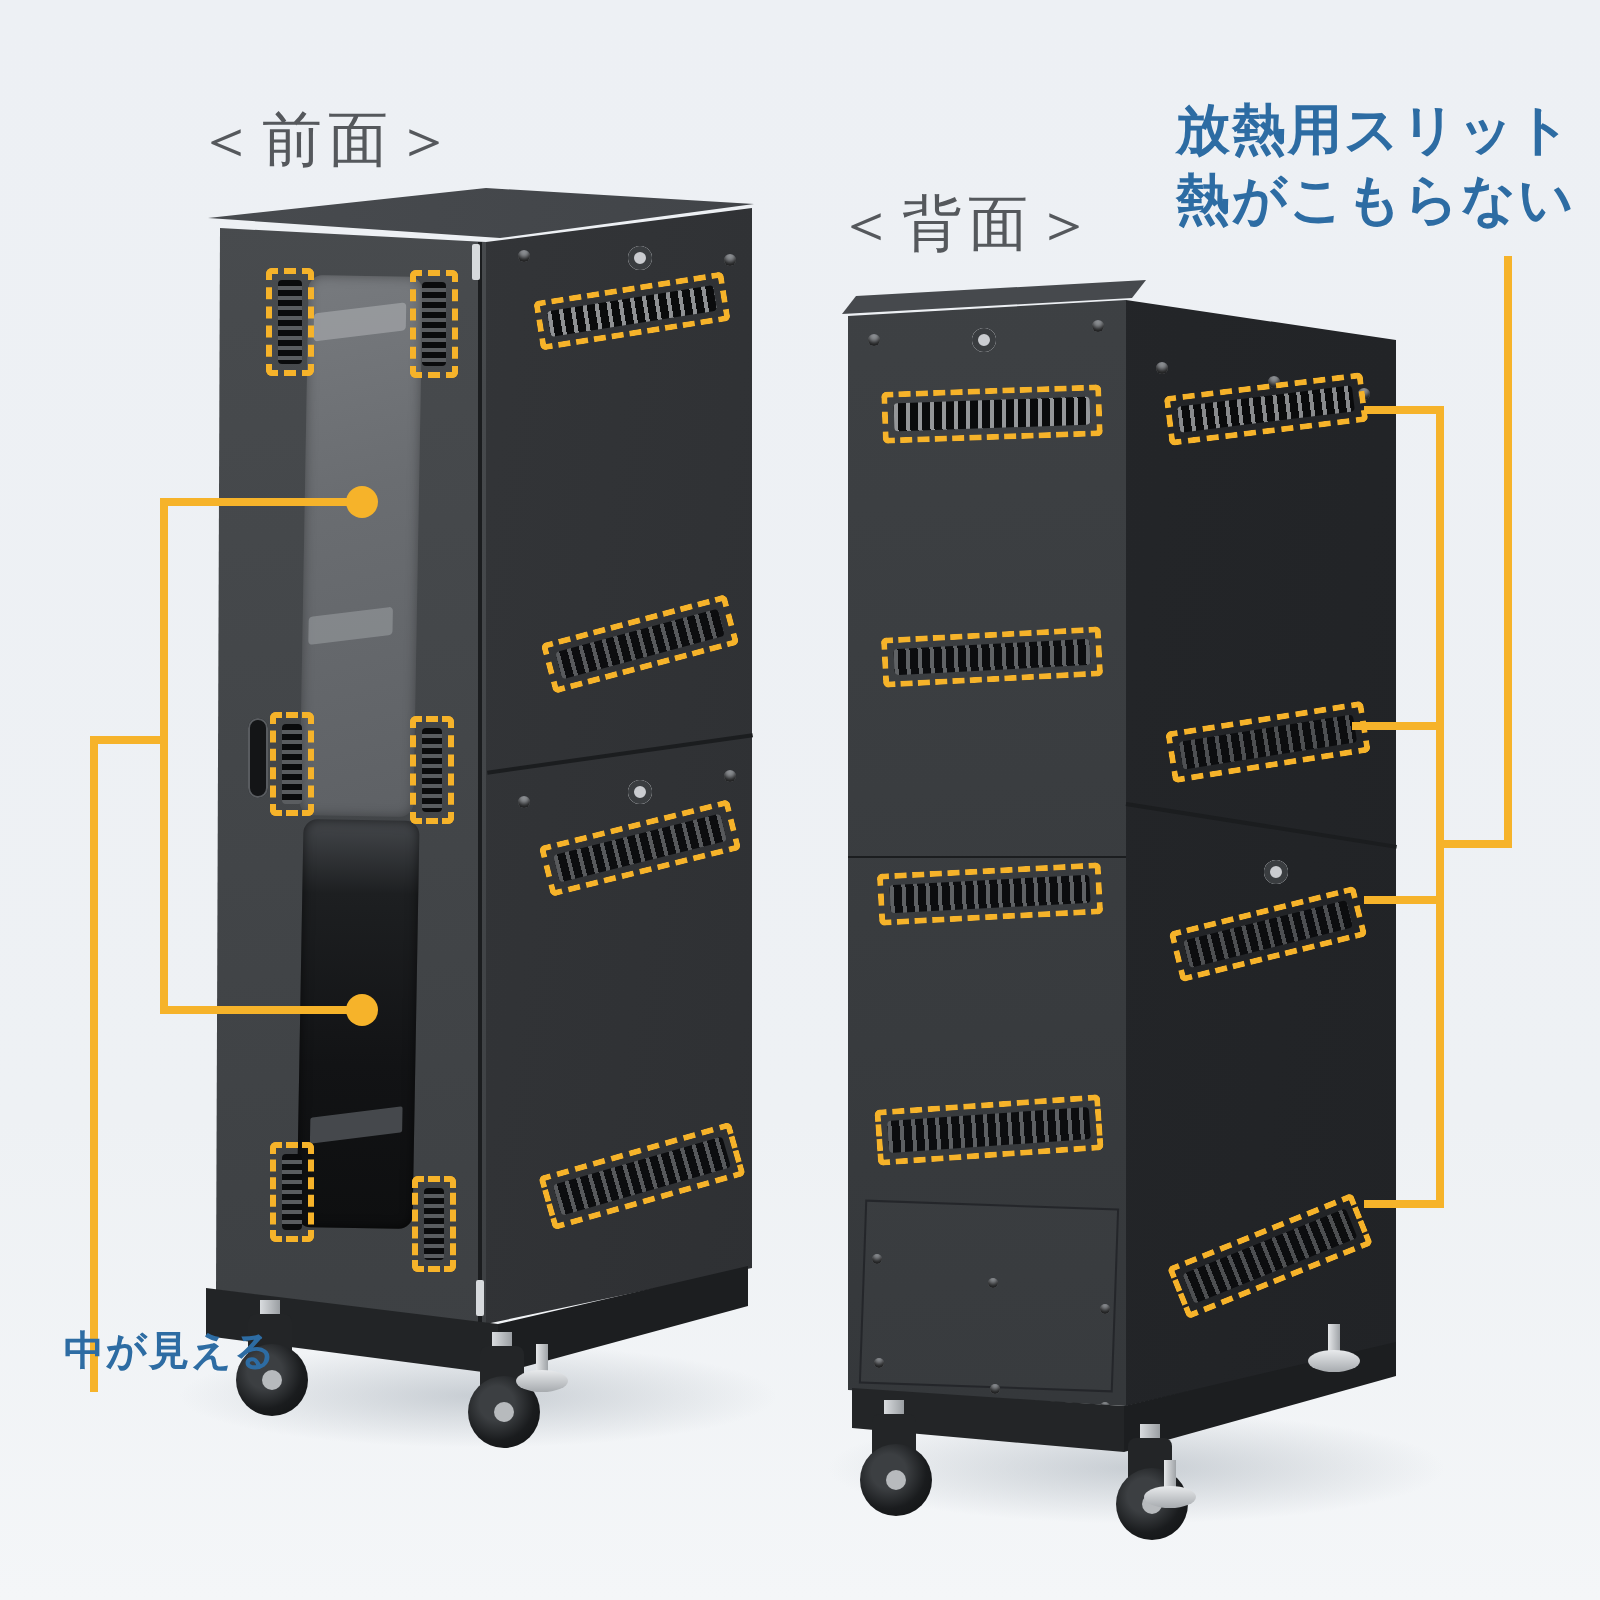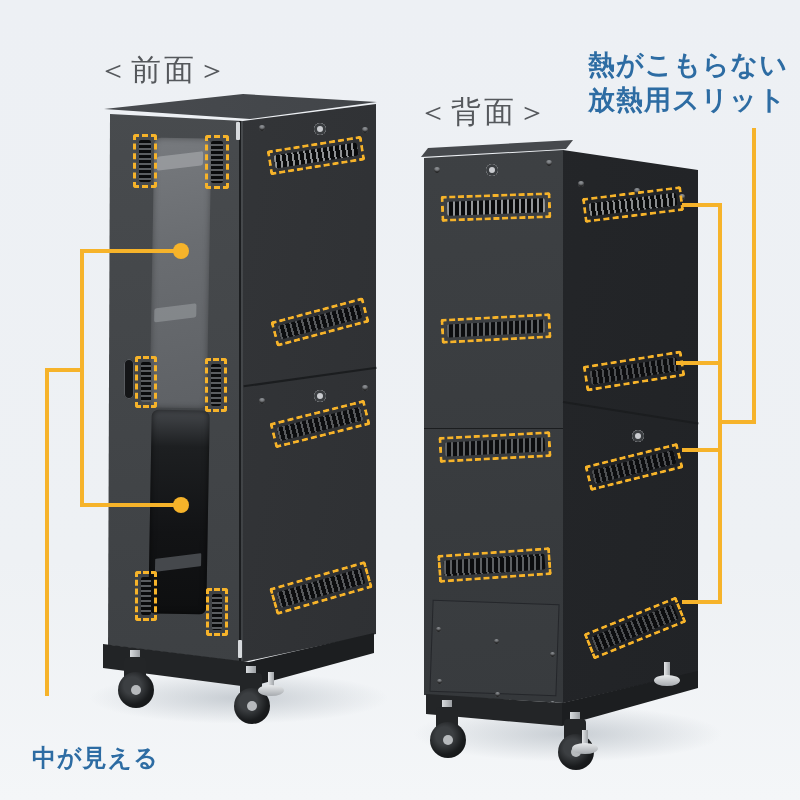--- a/index.html
+++ b/index.html
@@ -265,20 +265,20 @@
     <div class="cl" style="left:682px;top:203px;width:40px;height:4px;"></div>
     <div class="cl" style="left:676px;top:361px;width:46px;height:4px;"></div>
     <div class="cl" style="left:682px;top:448px;width:40px;height:4px;"></div>
     <div class="cl" style="left:682px;top:600px;width:40px;height:4px;"></div>
   </div>
 
   <div class="view-label" style="left:98px;top:50px;">＜前面＞</div>
   <div class="view-label" style="left:418px;top:92px;">＜背面＞</div>
 
   <div class="note" style="left:588px;top:48px;">
+    <div>放熱用スリット</div>
     <div>熱がこもらない</div>
-    <div>放熱用スリット</div>
-  </div>
-  <div class="note" style="left:32px;top:740px;font-size:24px;">
+  </div>
+  <div class="note" style="left:32px;top:659px;font-size:20px;">
     <div>中が見える</div>
   </div>
 
 </div>
 
 </body></html>

